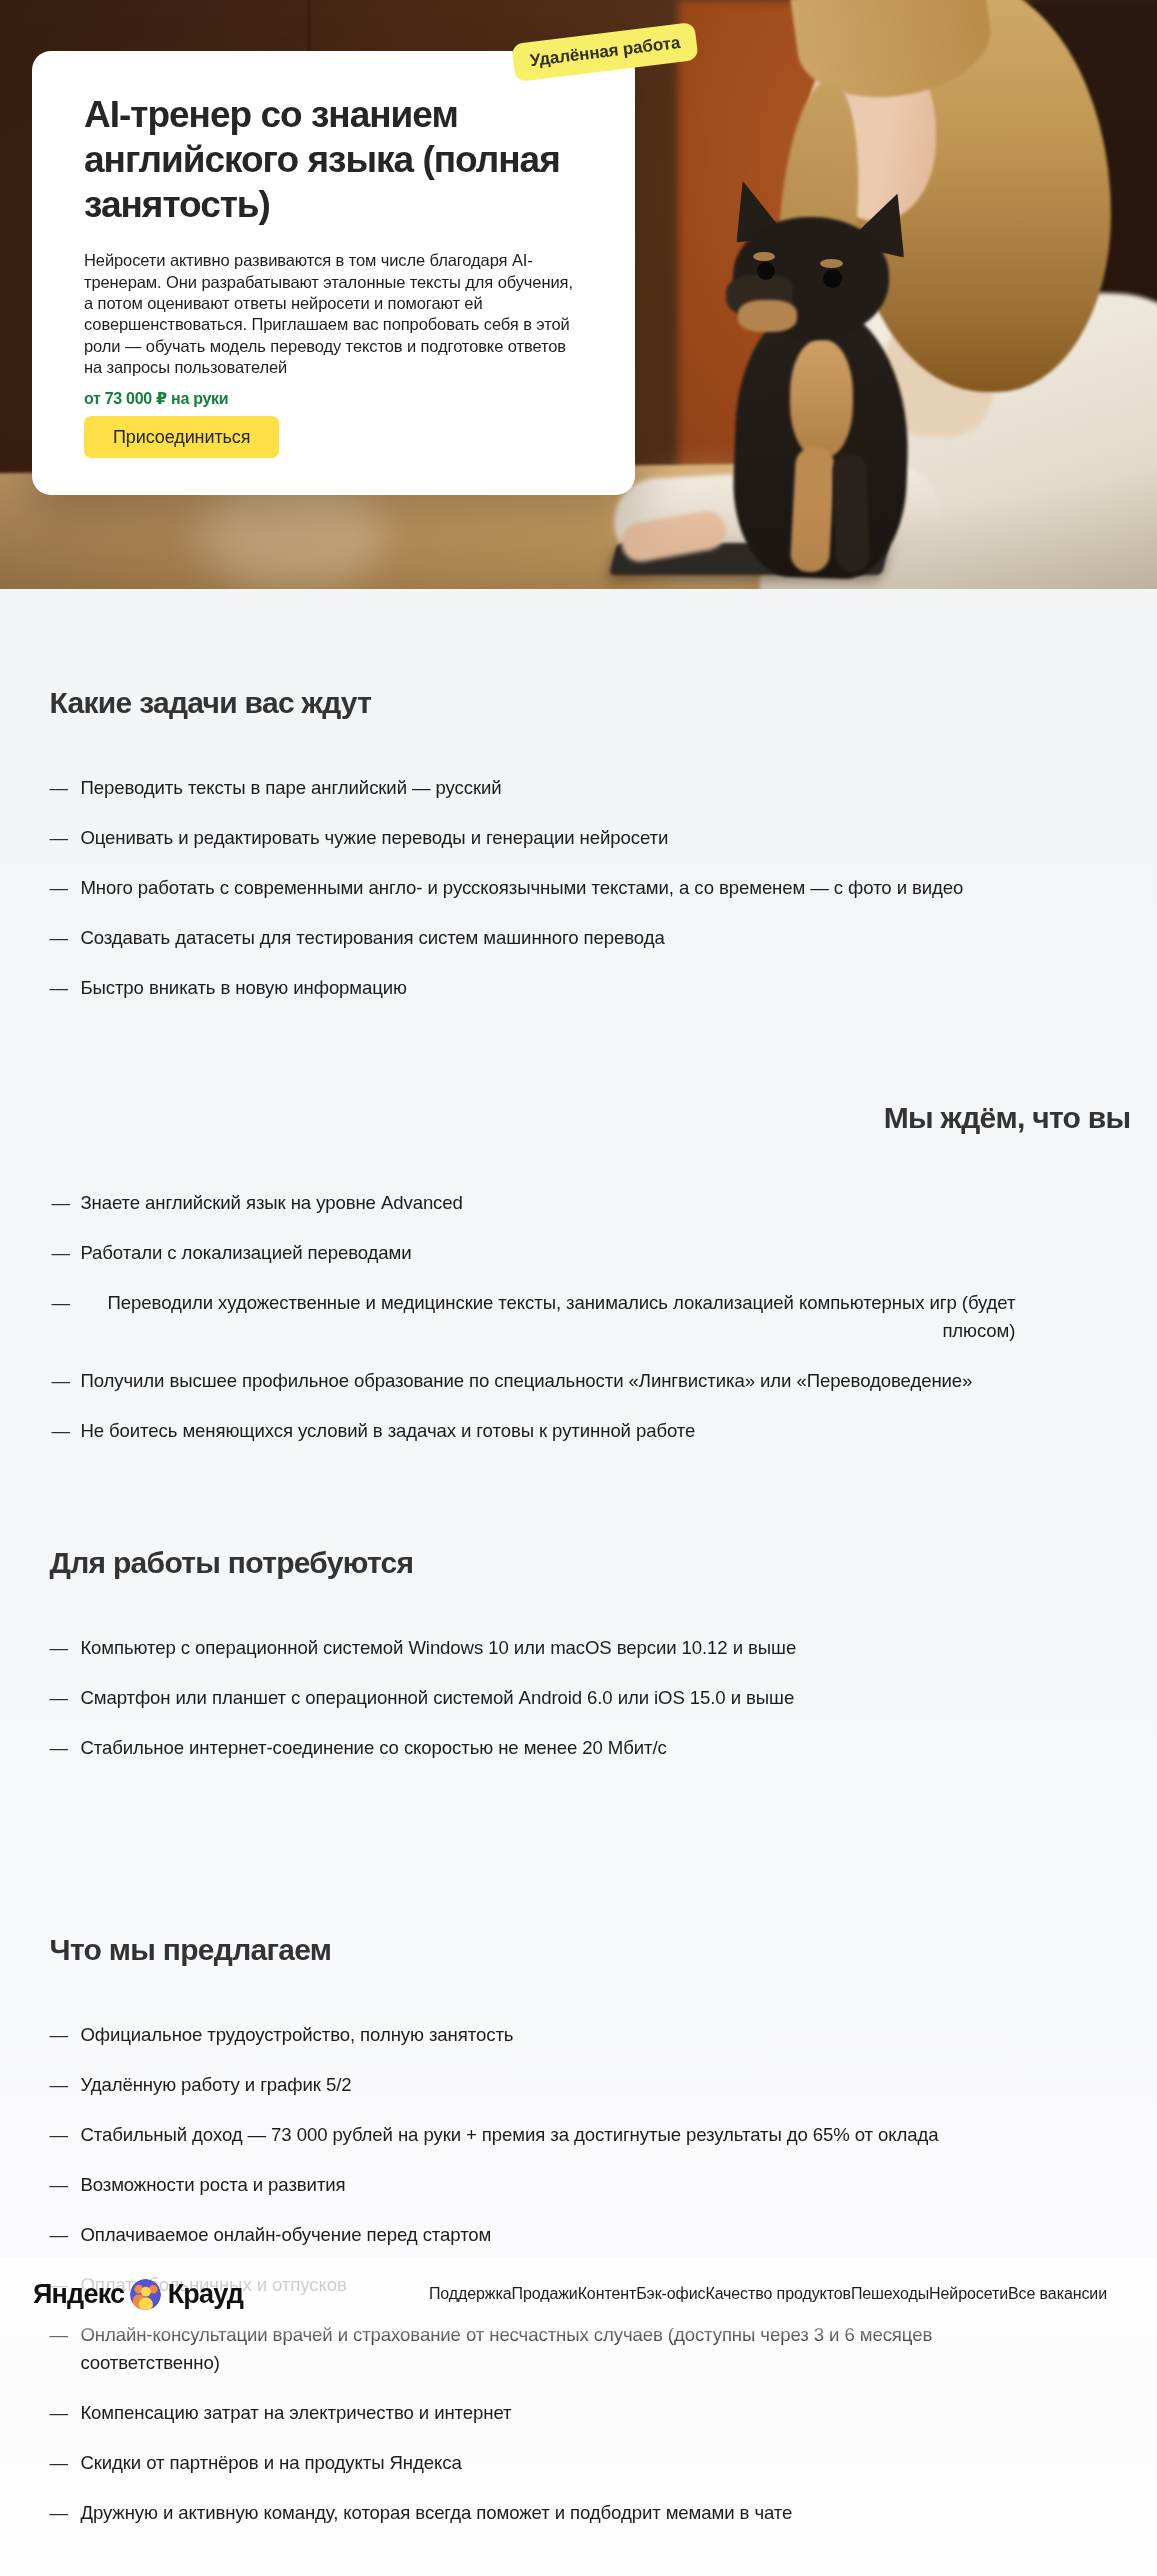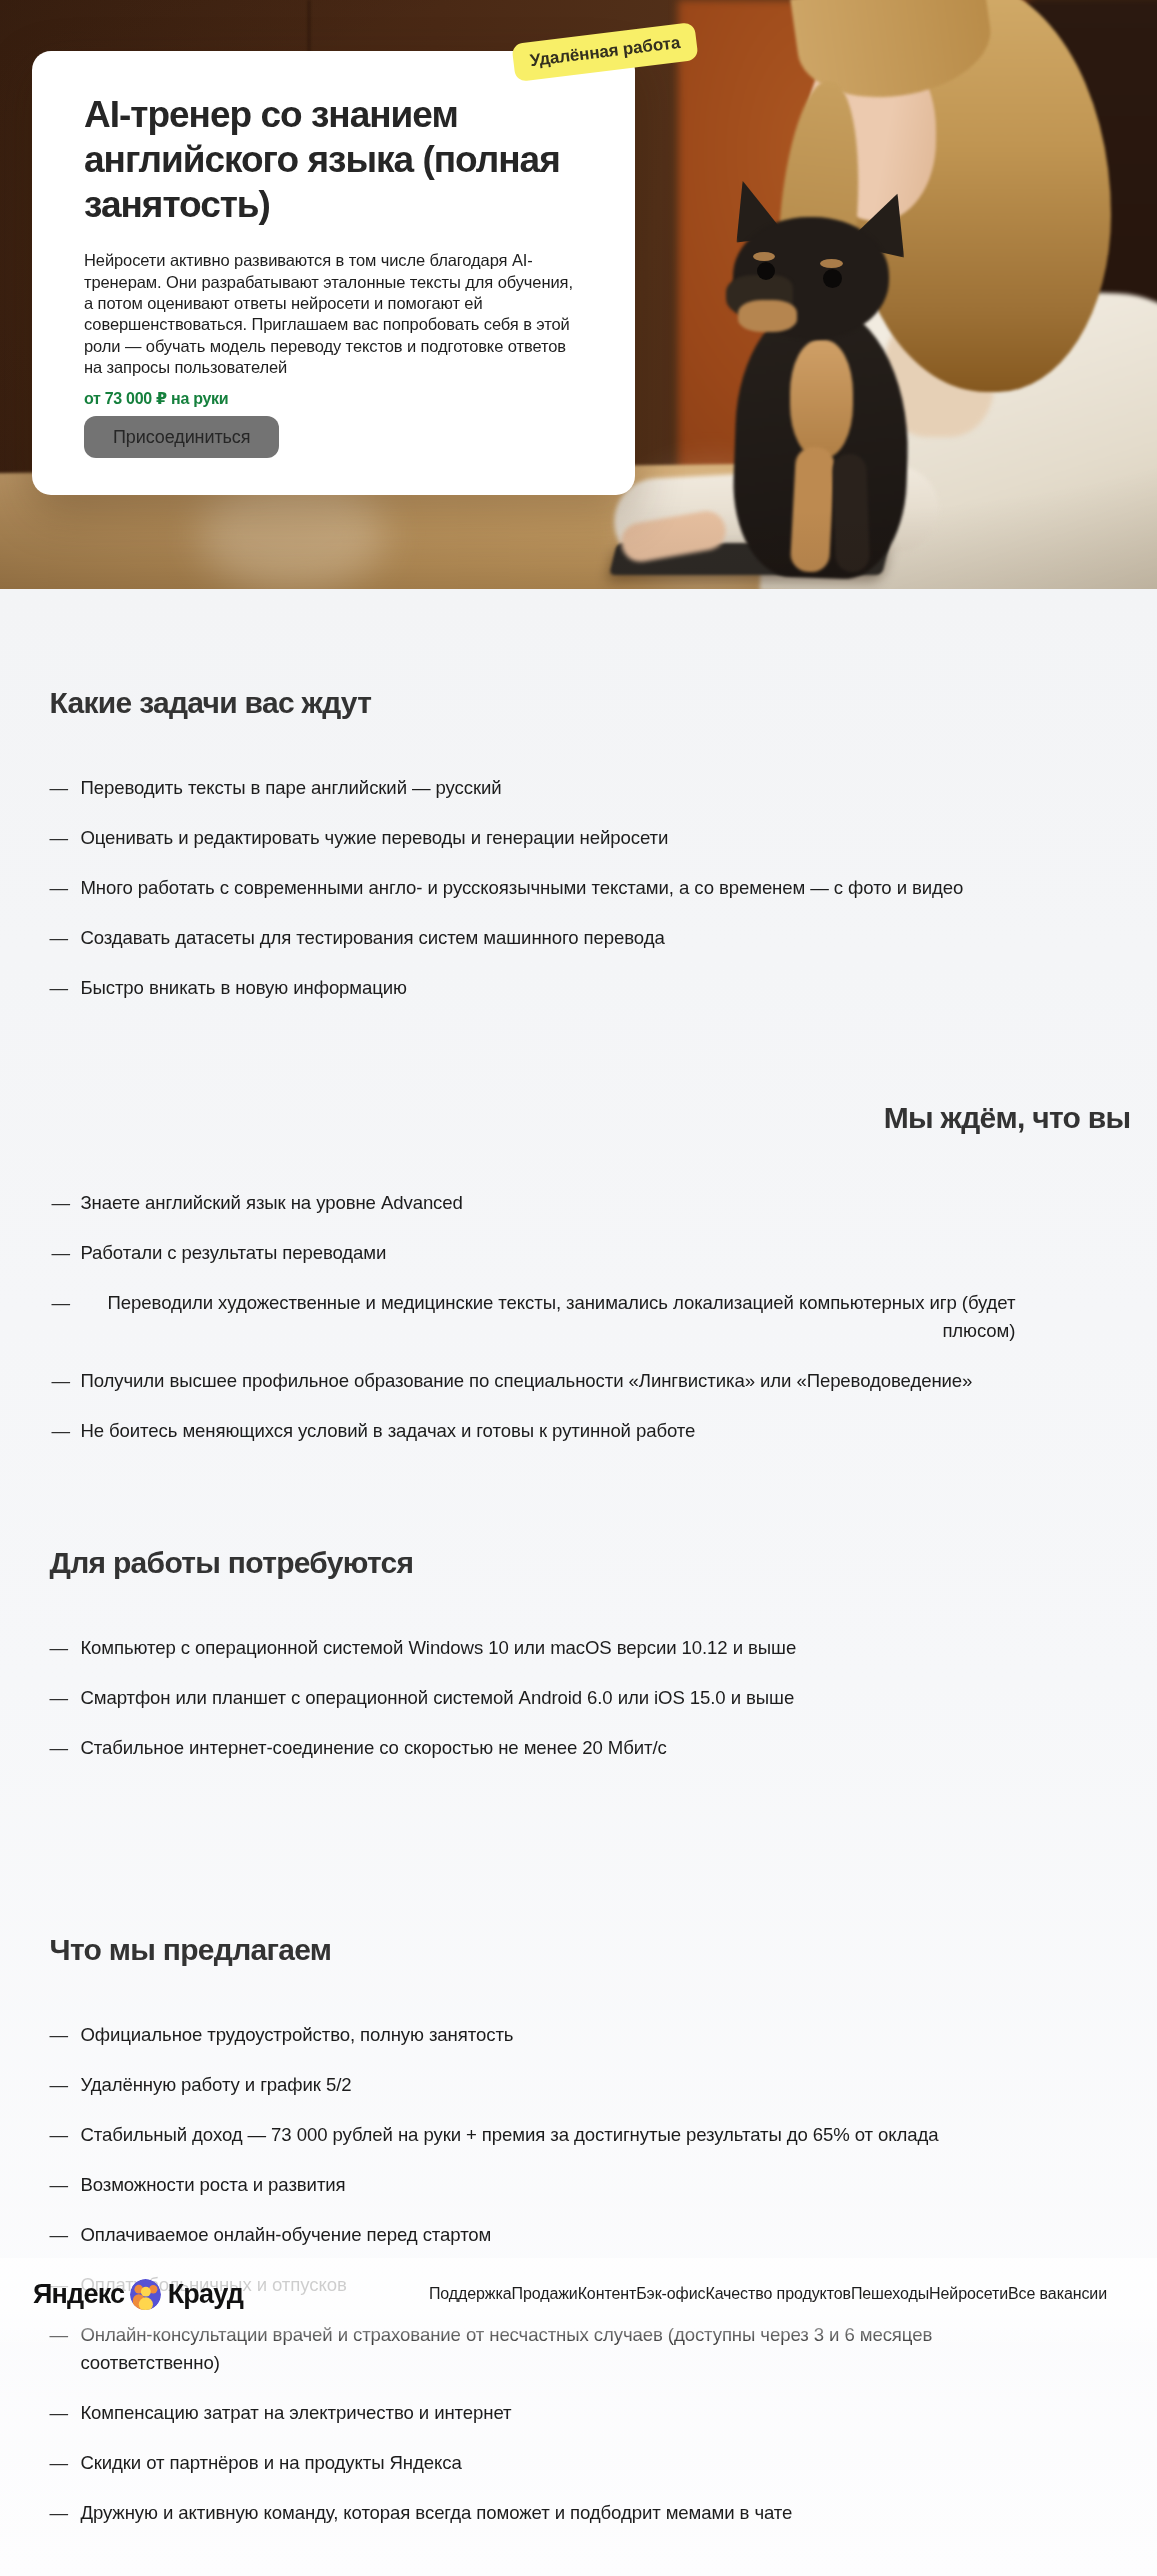--- a/index.html
+++ b/index.html
@@ -58,22 +58,22 @@
   .h-dog-eyeR{left:823px;top:269px;width:19px;height:19px;filter:blur(0.7px);background:#0b0908;border-radius:50%;}
   .h-vignette{inset:0;background:radial-gradient(ellipse at 70% 40%,transparent 55%,rgba(30,12,4,.25) 100%);}
 
   
   .hero-card{position:absolute;left:32px;top:51px;width:603px;height:444px;box-sizing:border-box;
              background:#ffffff;border-radius:19px;padding:41px 52px 30px;z-index:3;
              box-shadow:0 16.5px 48px rgba(50,25,5,.30);}
   .hero-title{margin:0;font-size:37px;line-height:45px;font-weight:700;letter-spacing:-1px;color:#262626;max-width:502px;}
   .hero-desc{margin:23.4px 0 0;font-size:16.5px;line-height:21.3px;letter-spacing:-0.1px;color:#1e1e1e;max-width:491px;}
   .hero-salary{margin:11px 0 0;font-size:16px;font-weight:700;letter-spacing:-0.3px;color:#15803d;}
-  .hero-cta{display:inline-block;margin-top:8.3px;padding:10.3px 29px;border:none;border-radius:12px;
-            background:#737373;color:#262626;font-family:inherit;font-size:18px;font-weight:500;
+  .hero-cta{display:inline-block;margin-top:8.3px;padding:10.3px 29px;border:none;border-radius:7px;
+            background:#fde047;color:#262626;font-family:inherit;font-size:18px;font-weight:500;
             letter-spacing:-0.1px;cursor:pointer;}
   .hero-badge{position:absolute;left:513px;top:33px;z-index:4;background:#f8ef68;color:#34301f;
               font-size:17px;font-weight:600;letter-spacing:-0.1px;padding:9px 16.5px;border-radius:11px;
               transform:rotate(-7deg);}
 
   
   .page-body{position:absolute;left:0;top:589px;width:100%;height:1987px;
              background:linear-gradient(180deg,#f3f4f6 0%,#f6f7f9 55%,#fdfdfe 100%);}
   .section{position:absolute;left:27.5px;right:27.5px;margin-left:22px;}
   #section-0{top:686px;} #section-1{top:1101px;text-align:right;} #section-2{top:1546px;} #section-3{top:1933px;}
@@ -174,21 +174,21 @@
 
   <section class="section" id="section-1">
     <h2>Мы ждём, что вы</h2>
     <ul>
       <li>
           <span class="dash">—</span>
           <span class="txt">Знаете английский язык на уровне Advanced</span>
         </li>
       <li>
           <span class="dash">—</span>
-          <span class="txt">Работали с результаты переводами</span>
+          <span class="txt">Работали с локализацией переводами</span>
         </li>
       <li>
           <span class="dash">—</span>
           <span class="txt">Переводили художественные и медицинские тексты, занимались локализацией компьютерных игр (будет плюсом)</span>
         </li>
       <li>
           <span class="dash">—</span>
           <span class="txt">Получили высшее профильное образование по специальности «Лингвистика» или «Переводоведение»</span>
         </li>
       <li>

